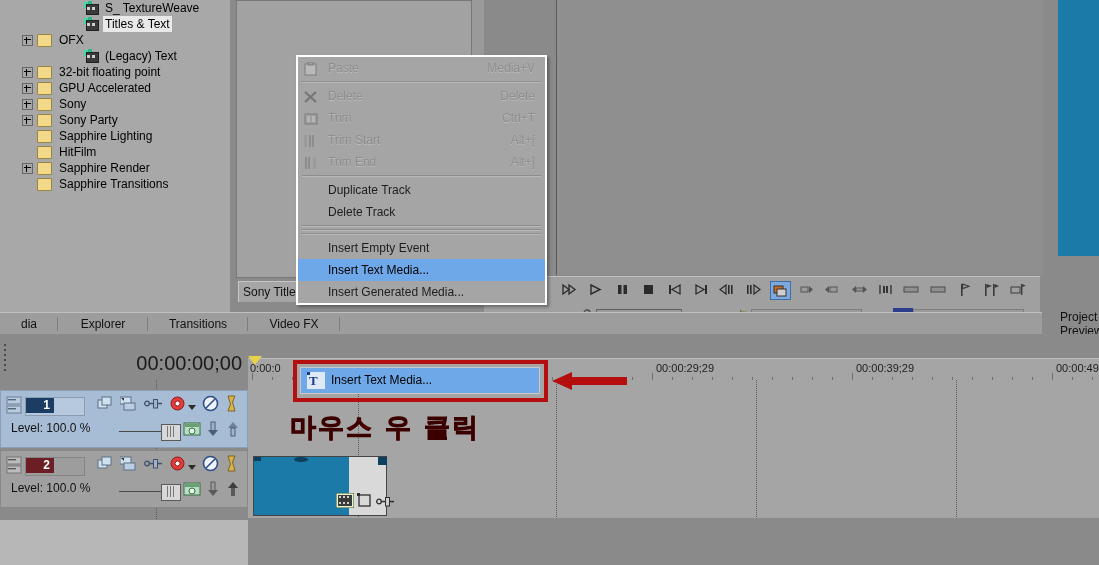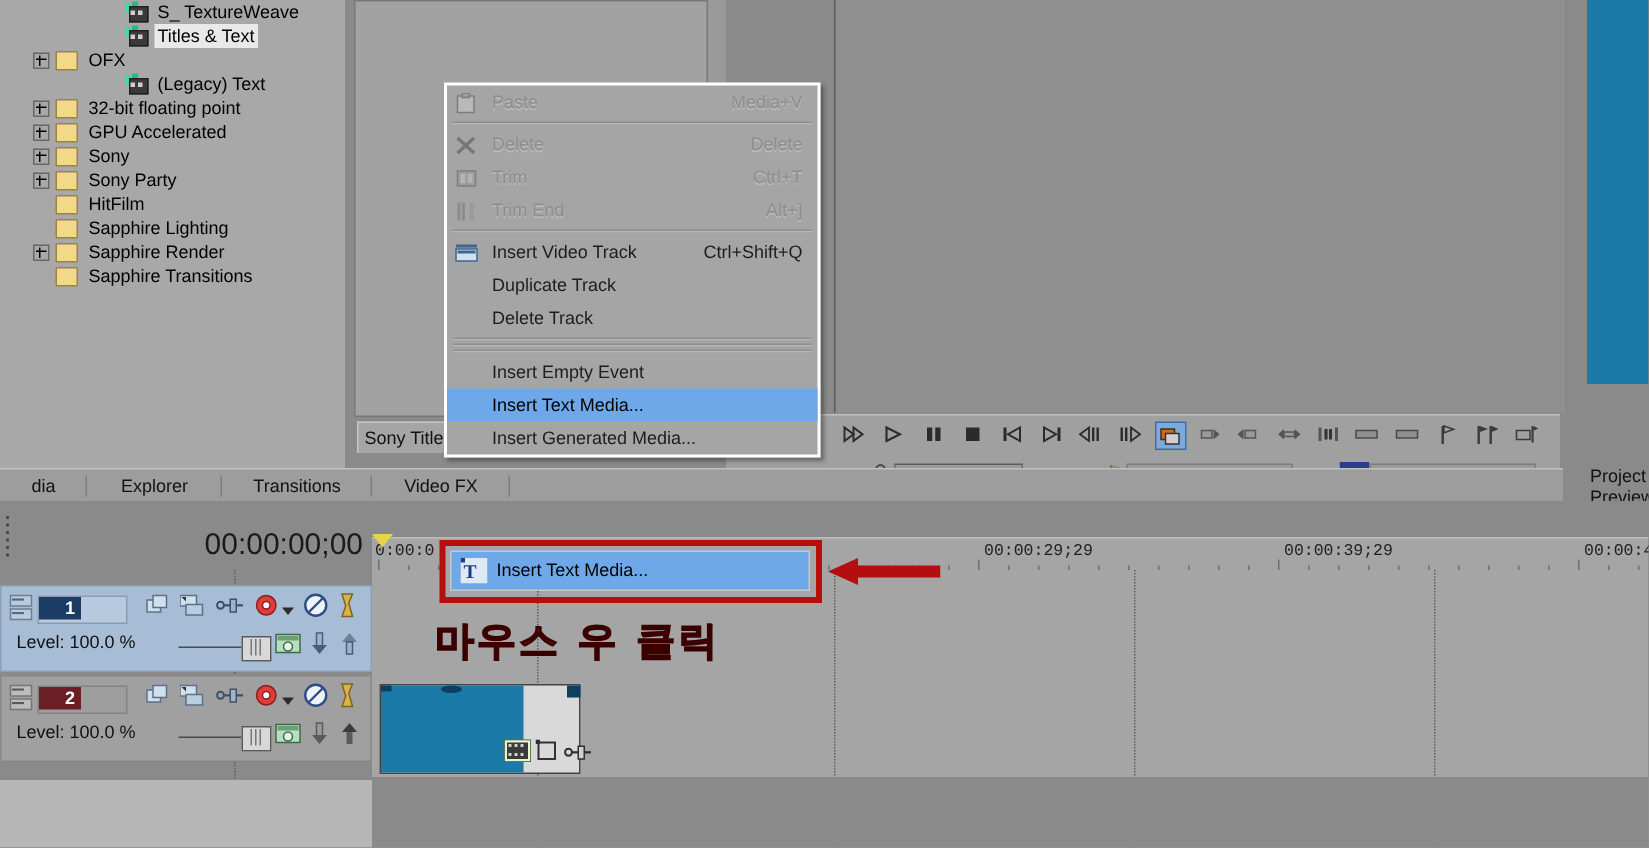--- a/index.html
+++ b/index.html
@@ -74,21 +74,21 @@
   .tab .sep{position:absolute;right:0;top:4px;width:1px;height:14px;background:#7d7d7d;}
   #rightpanel-label{left:1060px;top:310px;width:46px;font-size:12px;color:#111;line-height:14px;white-space:nowrap;}
 
   
   #timeline{left:0;top:334px;width:1099px;height:231px;background:#8a8a8a;}
   #tl-timecode{left:120px;top:352px;width:122px;text-align:right;font-size:20px;color:#1a1a1a;letter-spacing:0px;font-family:"Liberation Sans",sans-serif;}
   .drag-dots{left:4px;top:344px;width:4px;height:26px;}
   .drag-dots i{display:block;width:2px;height:2px;background:#4a4a4a;margin-bottom:3px;}
 
   #ruler{left:248px;top:358px;width:851px;height:22px;background:#a5a5a5;border-top:1px solid #bdbdbd;border-bottom:1px solid #707070;}
-  .ruler-label{position:absolute;top:3px;font-size:11px;color:#1e1e1e;white-space:nowrap;font-family:Liberation Mono, monospace;}
+  .ruler-label{position:absolute;top:3px;font-size:11px;color:#1e1e1e;white-space:nowrap;}
   .tick{position:absolute;bottom:0;width:1px;background:#6f6f6f;}
   #tl-body{left:248px;top:380px;width:851px;height:185px;background:#a5a5a5;}
   .dashline{position:absolute;top:0;bottom:0;width:0;border-left:1px dotted #5c5c5c;}
 
   
   .track-hdr{position:absolute;left:0;width:248px;box-sizing:border-box;}
   .track-hdr.t1{top:390px;height:58px;background:#a7bdd6;border:1px solid #8c9fb5;}
   .track-hdr.t2{top:450px;height:58px;background:#a0a0a0;border:1px solid #888;}
   .tname-box{position:absolute;left:24px;top:6px;width:58px;height:17px;background:#b6c9de;border:1px solid #8a9cb0;}
   .tname-box.g{background:#9d9d9d;border-color:#848484;}
@@ -194,26 +194,26 @@
         <span class="tree-label">Sony</span>
       </div>
       <div class="tree-row">
         <span class="expander"></span>
         <span class="folder-ico"></span>
         <span class="tree-label">Sony Party</span>
       </div>
       <div class="tree-row">
         <span class="expander hidden"></span>
         <span class="folder-ico"></span>
+        <span class="tree-label">Sapphire Lighting</span>
+      </div>
+      <div class="tree-row">
+        <span class="expander hidden"></span>
+        <span class="folder-ico"></span>
         <span class="tree-label">HitFilm</span>
-      </div>
-      <div class="tree-row">
-        <span class="expander hidden"></span>
-        <span class="folder-ico"></span>
-        <span class="tree-label">Sapphire Lighting</span>
       </div>
       <div class="tree-row">
         <span class="expander"></span>
         <span class="folder-ico"></span>
         <span class="tree-label">Sapphire Render</span>
       </div>
       <div class="tree-row">
         <span class="expander hidden"></span>
         <span class="folder-ico"></span>
         <span class="tree-label">Sapphire Transitions</span>
@@ -658,30 +658,30 @@
     <div class="mi disabled"><span class="mico"><svg width="16" height="14">
           <line x1="2" y1="2" x2="13" y2="12" stroke="#767676" stroke-width="2.2"></line>
           <line x1="13" y1="2" x2="2" y2="12" stroke="#767676" stroke-width="2.2"></line>
         </svg></span><span>Delete</span><span class="acc">Delete</span></div>
     <div class="mi disabled"><span class="mico"><svg width="16" height="14">
           <rect x="2" y="2" width="12" height="10" fill="#9e9e9e" stroke="#7d7d7d"></rect>
           <rect x="4" y="4" width="3" height="6" fill="#b5b5b5"></rect>
           <rect x="9" y="4" width="3" height="6" fill="#b5b5b5"></rect>
         </svg></span><span>Trim</span><span class="acc">Ctrl+T</span></div>
     <div class="mi disabled"><span class="mico"><svg width="16" height="14">
+          <rect x="1" y="1" width="3" height="12" fill="#9b9b9b"></rect>
+          <rect x="6" y="1" width="2" height="12" fill="#8d8d8d"></rect>
+          <rect x="9" y="1" width="2" height="12" fill="#8d8d8d"></rect>
+        </svg></span><span>Trim Start</span><span class="acc">Alt+[</span></div>
+    <div class="mi disabled"><span class="mico"><svg width="16" height="14">
           <rect x="2" y="1" width="2" height="12" fill="#8d8d8d"></rect>
           <rect x="5" y="1" width="2" height="12" fill="#8d8d8d"></rect>
           <rect x="10" y="1" width="3" height="12" fill="#9b9b9b"></rect>
         </svg></span><span>Trim End</span><span class="acc">Alt+]</span></div>
     <div class="msep"></div>
-    <div class="mi"><span class="mico"><svg width="16" height="14">
-          <rect x="1" y="4" width="14" height="8" fill="#cfe0ef" stroke="#41658f"></rect>
-          <rect x="2" y="5" width="12" height="2" fill="#41658f"></rect>
-          <rect x="1" y="1" width="14" height="2" fill="#41658f"></rect>
-        </svg></span><span>Insert Video Track</span><span class="acc">Ctrl+Shift+Q</span></div>
     <div class="mi"><span>Duplicate Track</span></div>
     <div class="mi"><span>Delete Track</span></div>
     <div class="msep"></div>
     <div class="msep"></div>
     <div class="msep"></div>
     <div class="mi"><span>Insert Empty Event</span></div>
     <div class="mi hl"><span>Insert Text Media...</span></div>
     <div class="mi"><span>Insert Generated Media...</span></div>
   </div>
 

